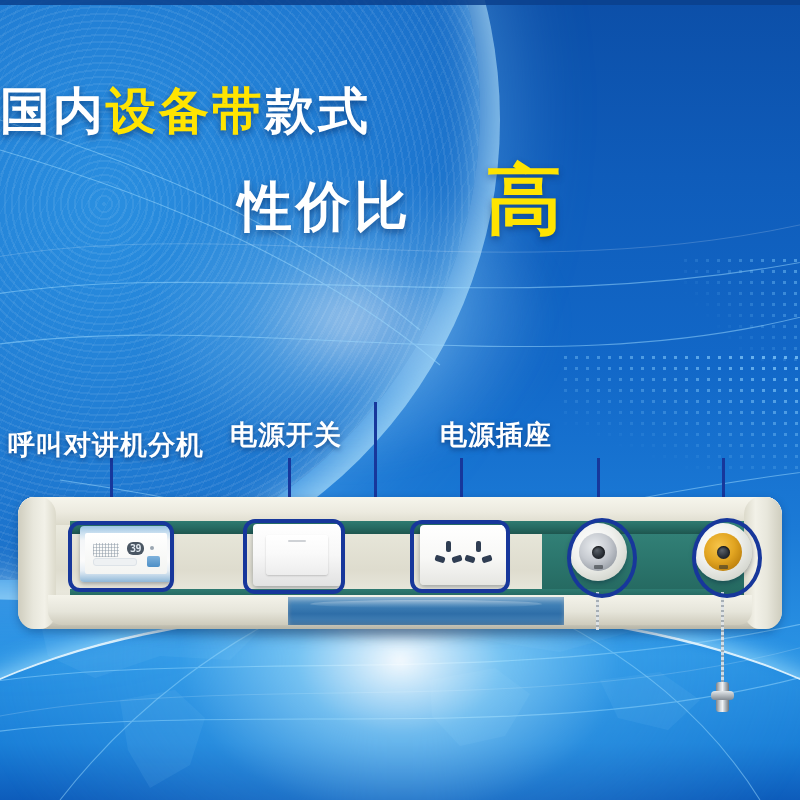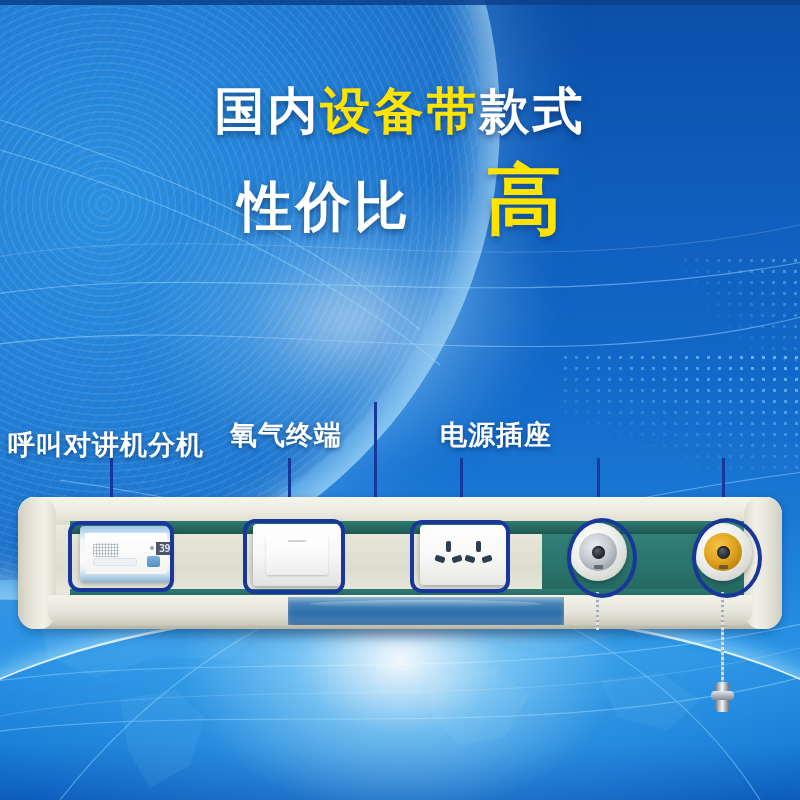--- a/index.html
+++ b/index.html
@@ -80,21 +80,21 @@
     background-image:radial-gradient(circle, rgba(120,195,248,.7) 1.5px, rgba(0,0,0,0) 1.8px);
     background-size:11px 11px;
     -webkit-mask-image:linear-gradient(230deg, rgba(0,0,0,1) 5%, rgba(0,0,0,0) 70%);
             mask-image:linear-gradient(230deg, rgba(0,0,0,1) 5%, rgba(0,0,0,0) 70%);
     opacity:.8;
   }
   .topbar{position:absolute;left:0;top:0;width:800px;height:5px;background:#0b3f8c;opacity:.85;}
 
   
   .headline{
-    position:absolute;left:0;top:86px;width:800px;text-align:center;
+    position:absolute;left:0;top:86px;width:800px;
     font-size:50px;font-weight:bold;letter-spacing:3px;line-height:1;
     color:#ffffff;
     text-shadow:0 3px 6px rgba(0,30,80,.55);
     white-space:nowrap;
   }
   .headline .hl-accent{color:#ffe400;}
   .subline{
     position:absolute;left:0;top:168px;width:800px;
     display:flex;align-items:center;justify-content:center;gap:74px;
     font-size:54px;font-weight:bold;line-height:1;letter-spacing:4px;
@@ -194,25 +194,24 @@
   }
   .ic-speaker{
     position:absolute;left:8px;top:10px;width:26px;height:14px;
     background:
       repeating-linear-gradient(90deg, rgba(120,135,150,.55) 0 1px, rgba(0,0,0,0) 1px 3px),
       repeating-linear-gradient(0deg, rgba(120,135,150,.45) 0 1px, rgba(0,0,0,0) 1px 3px);
     border-radius:3px;opacity:.85;
   }
   .ic-display{
     position:absolute;left:42px;top:9px;width:17px;height:13px;
-    background:#4a5663;border-radius:0;
+    background:#4a5663;border-radius:6px;
     color:#dfe7ee;font-size:10px;font-weight:bold;line-height:13px;text-align:center;
     font-family:"DejaVu Sans Mono",monospace;
     letter-spacing:-0.5px;
-    margin-left:29px;
   }
   .ic-led{position:absolute;left:65px;top:13px;width:4px;height:4px;border-radius:50%;background:#9aa6b2;}
   .ic-btn{
     position:absolute;right:7px;bottom:7px;width:13px;height:11px;border-radius:2px;
     background:linear-gradient(180deg,#7fb2dc,#4d8fc6);
   }
   .ic-slot{
     position:absolute;left:8px;bottom:8px;width:42px;height:6px;border-radius:3px;
     background:#eef1f3;border:1px solid #dde3e8;
   }
@@ -352,21 +351,21 @@
   </div>
 
   <div class="leader" style="left:110px;top:458px;height:62px;"></div>
   <div class="leader" style="left:288px;top:458px;height:62px;"></div>
   <div class="leader" style="left:374px;top:402px;height:200px;"></div>
   <div class="leader" style="left:460px;top:458px;height:62px;"></div>
   <div class="leader" style="left:597px;top:458px;height:72px;"></div>
   <div class="leader" style="left:722px;top:458px;height:72px;"></div>
 
   <div class="label" style="left:8px;top:427px;">呼叫对讲机分机</div>
-  <div class="label" style="left:230px;top:417px;">氧气终端</div>
+  <div class="label" style="left:230px;top:417px;">电源开关</div>
   <div class="label" style="left:401px;top:417px;margin-left:39px;">电源插座</div>
 
   <div class="panel-wrap">
     <div class="panel-shadow"></div>
 
     <div class="panel">
       <div class="cover-top"></div>
       <div class="teal-field"></div>
       <div class="stripe top"></div>
       <div class="stripe bot"></div>

